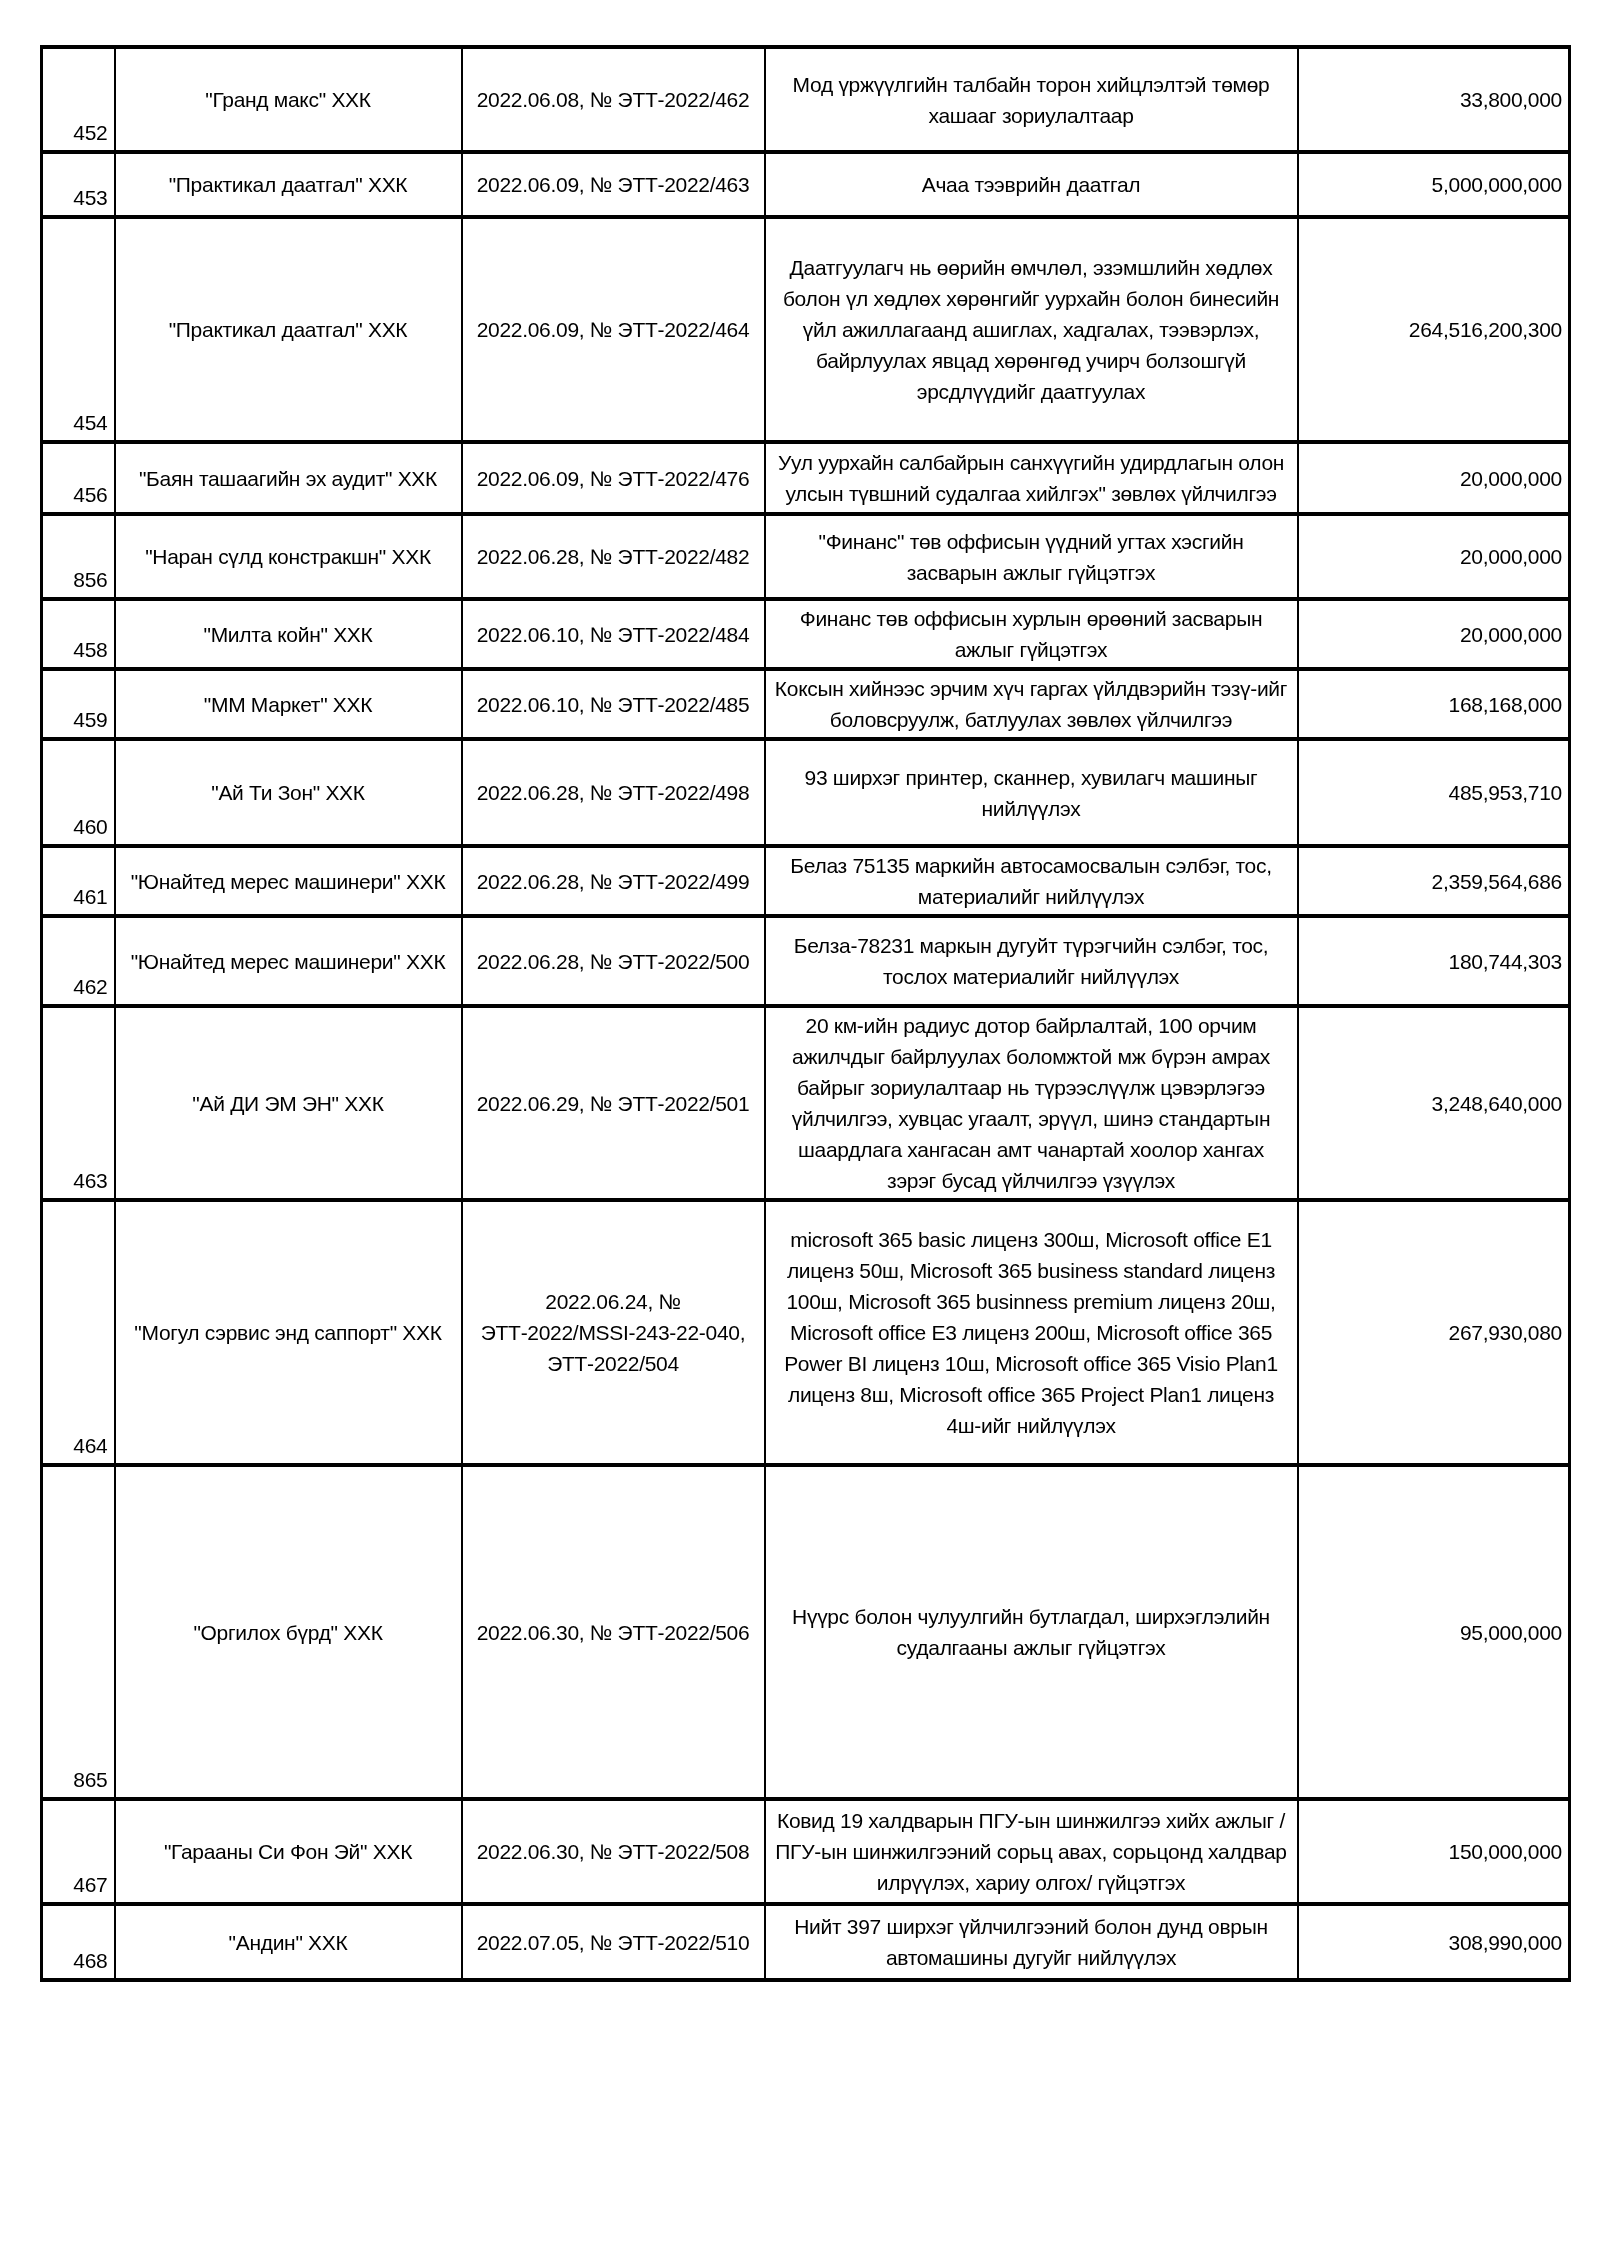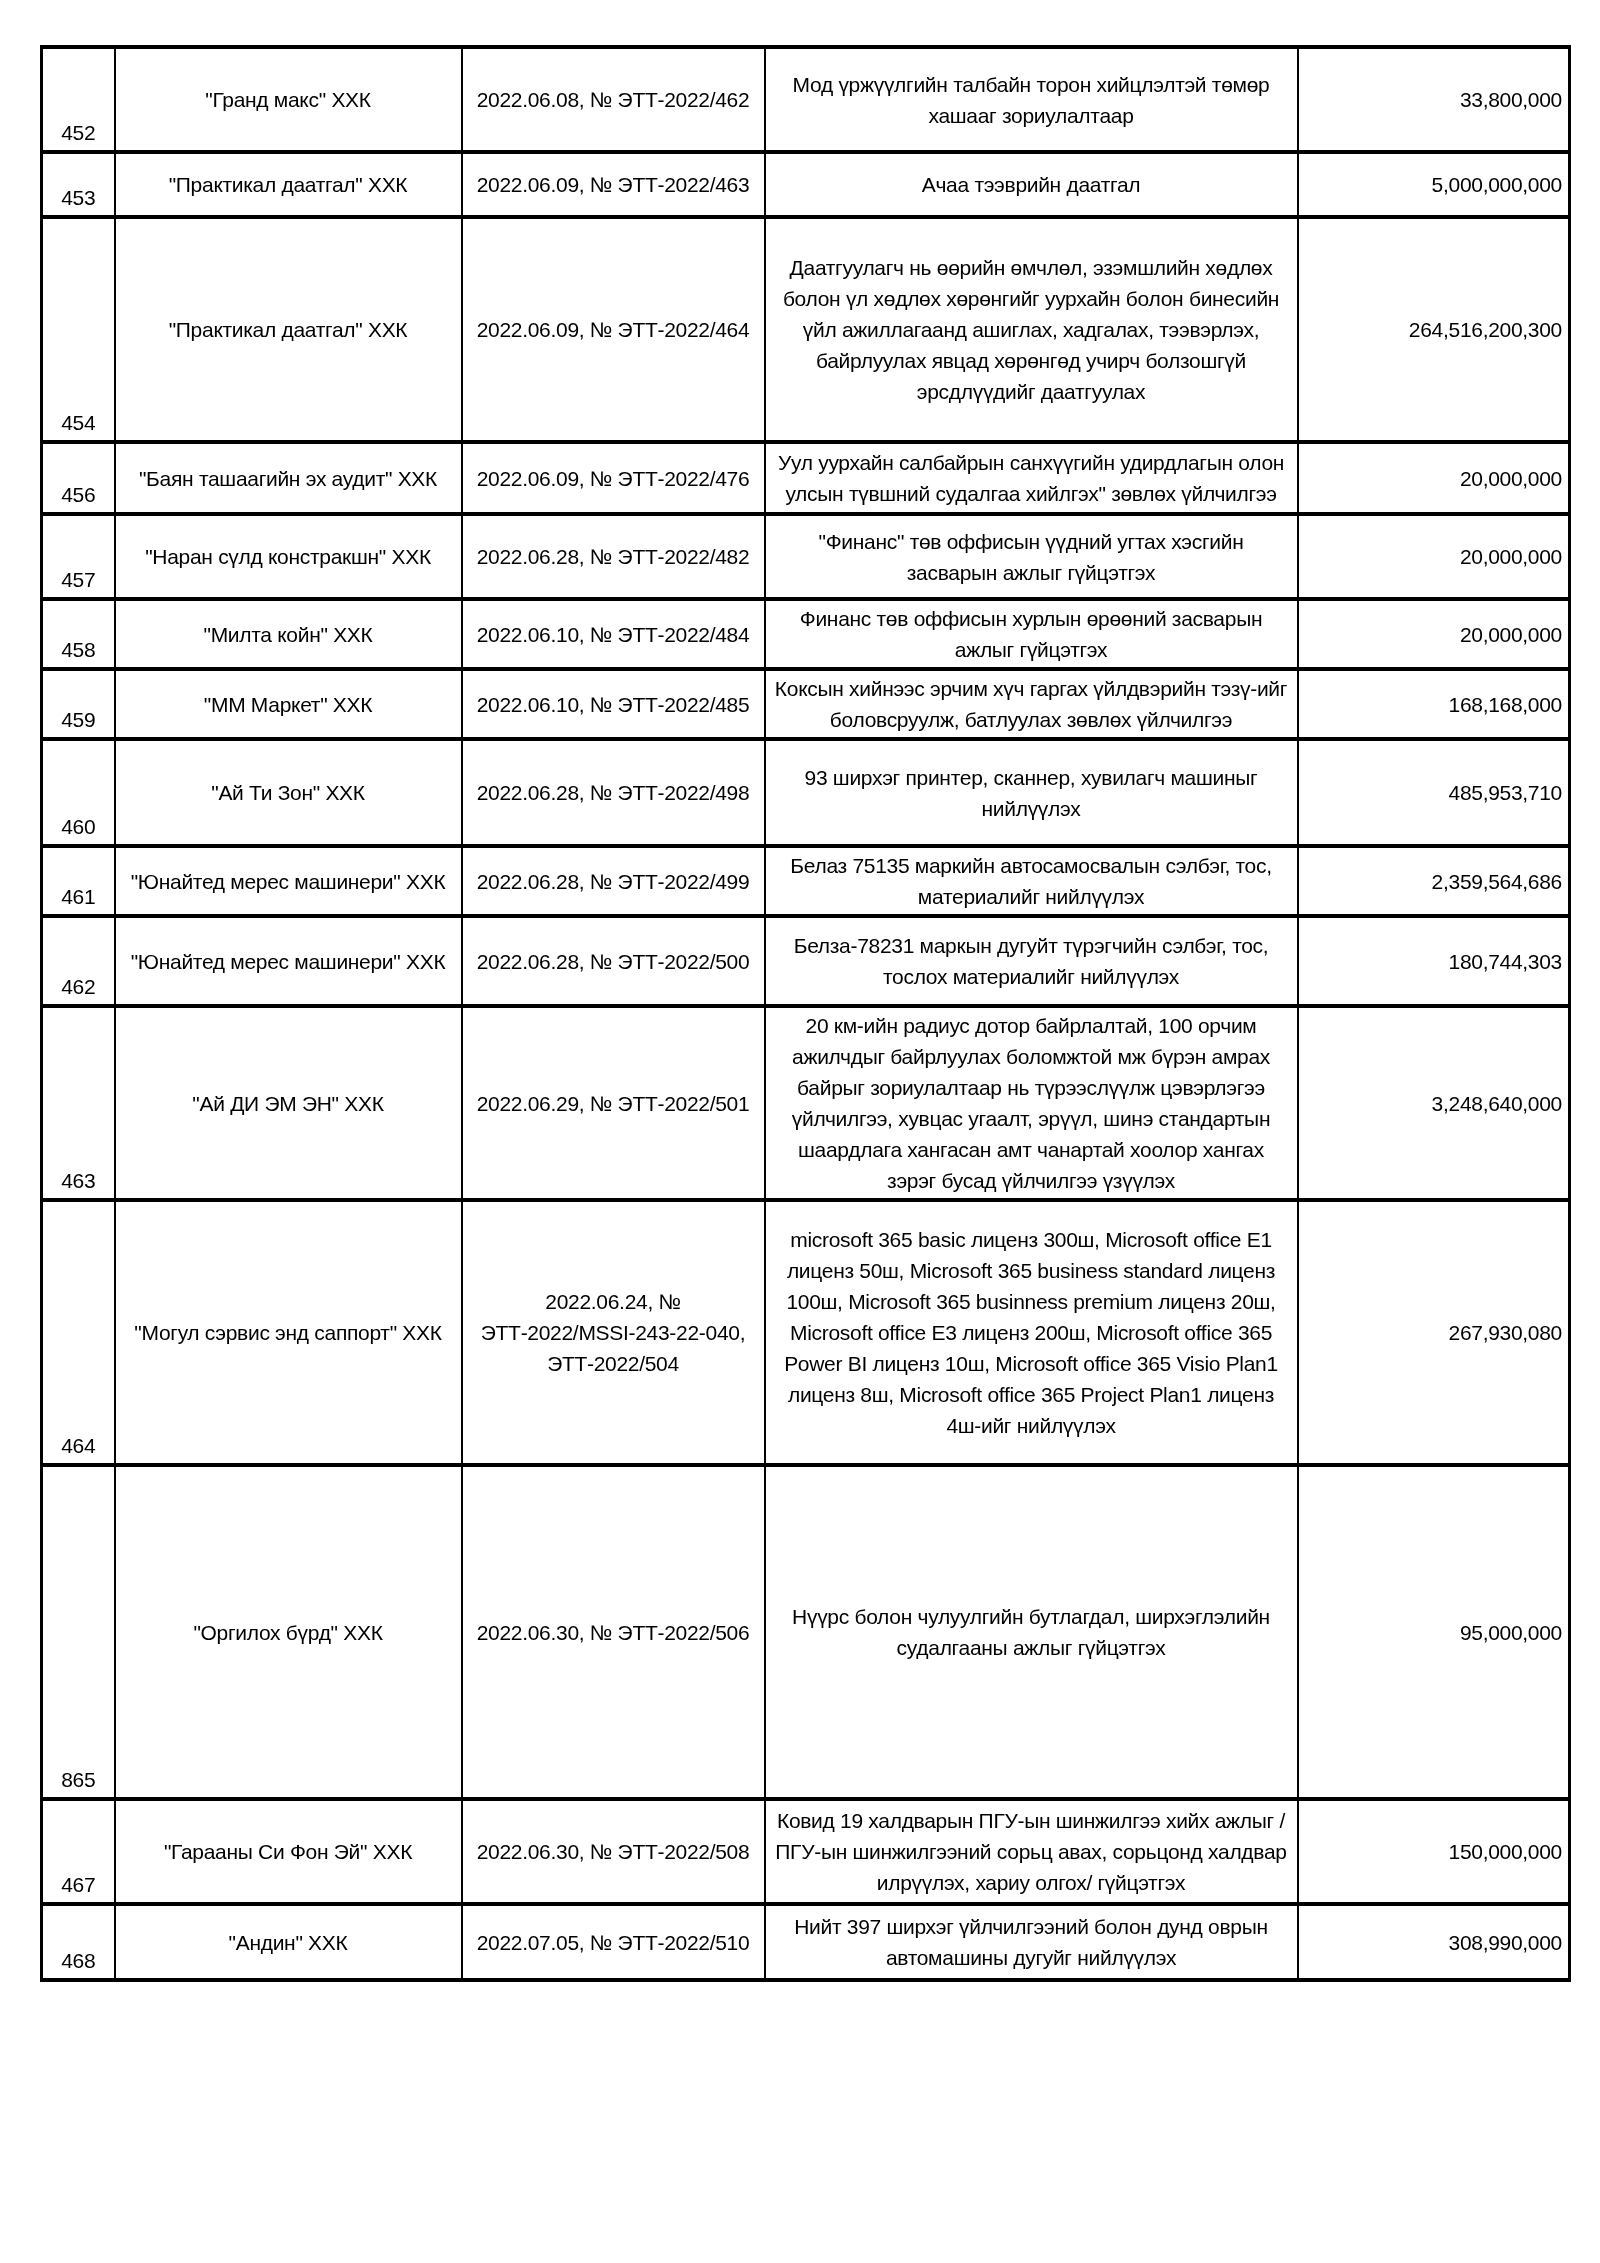--- a/index.html
+++ b/index.html
@@ -39,21 +39,21 @@
     overflow: hidden;
   }
   col.c-no          { width: 73px;  }
   col.c-company     { width: 347px; }
   col.c-contract    { width: 303px; }
   col.c-description { width: 533px; }
   col.c-amount      { width: 272px; }
 
   td.no {
     vertical-align: bottom;
-    text-align: center;
+    text-align: right;
     padding: 0 2px 3px 5px;
     font-size: 22px;
   }
   td.company, td.contract, td.description {
     vertical-align: middle;
     text-align: center;
   }
   td.amount {
     vertical-align: middle;
     text-align: right;
@@ -115,21 +115,21 @@
           <td class="amount">264,516,200,300</td>
         </tr>
         <tr>
           <td class="no">456</td>
           <td class="company">"Баян ташаагийн эх аудит" ХХК</td>
           <td class="contract">2022.06.09, № ЭТТ-2022/476</td>
           <td class="description">Уул уурхайн салбайрын санхүүгийн удирдлагын олон улсын түвшний судалгаа хийлгэх" зөвлөх үйлчилгээ</td>
           <td class="amount">20,000,000</td>
         </tr>
         <tr>
-          <td class="no">457</td>
+          <td class="no">856</td>
           <td class="company">"Наран сүлд констракшн" ХХК</td>
           <td class="contract">2022.06.28, № ЭТТ-2022/482</td>
           <td class="description">"Финанс" төв оффисын үүдний угтах хэсгийн засварын ажлыг гүйцэтгэх</td>
           <td class="amount">20,000,000</td>
         </tr>
         <tr>
           <td class="no">458</td>
           <td class="company">"Милта койн" ХХК</td>
           <td class="contract">2022.06.10, № ЭТТ-2022/484</td>
           <td class="description">Финанс төв оффисын хурлын өрөөний засварын ажлыг гүйцэтгэх</td>

